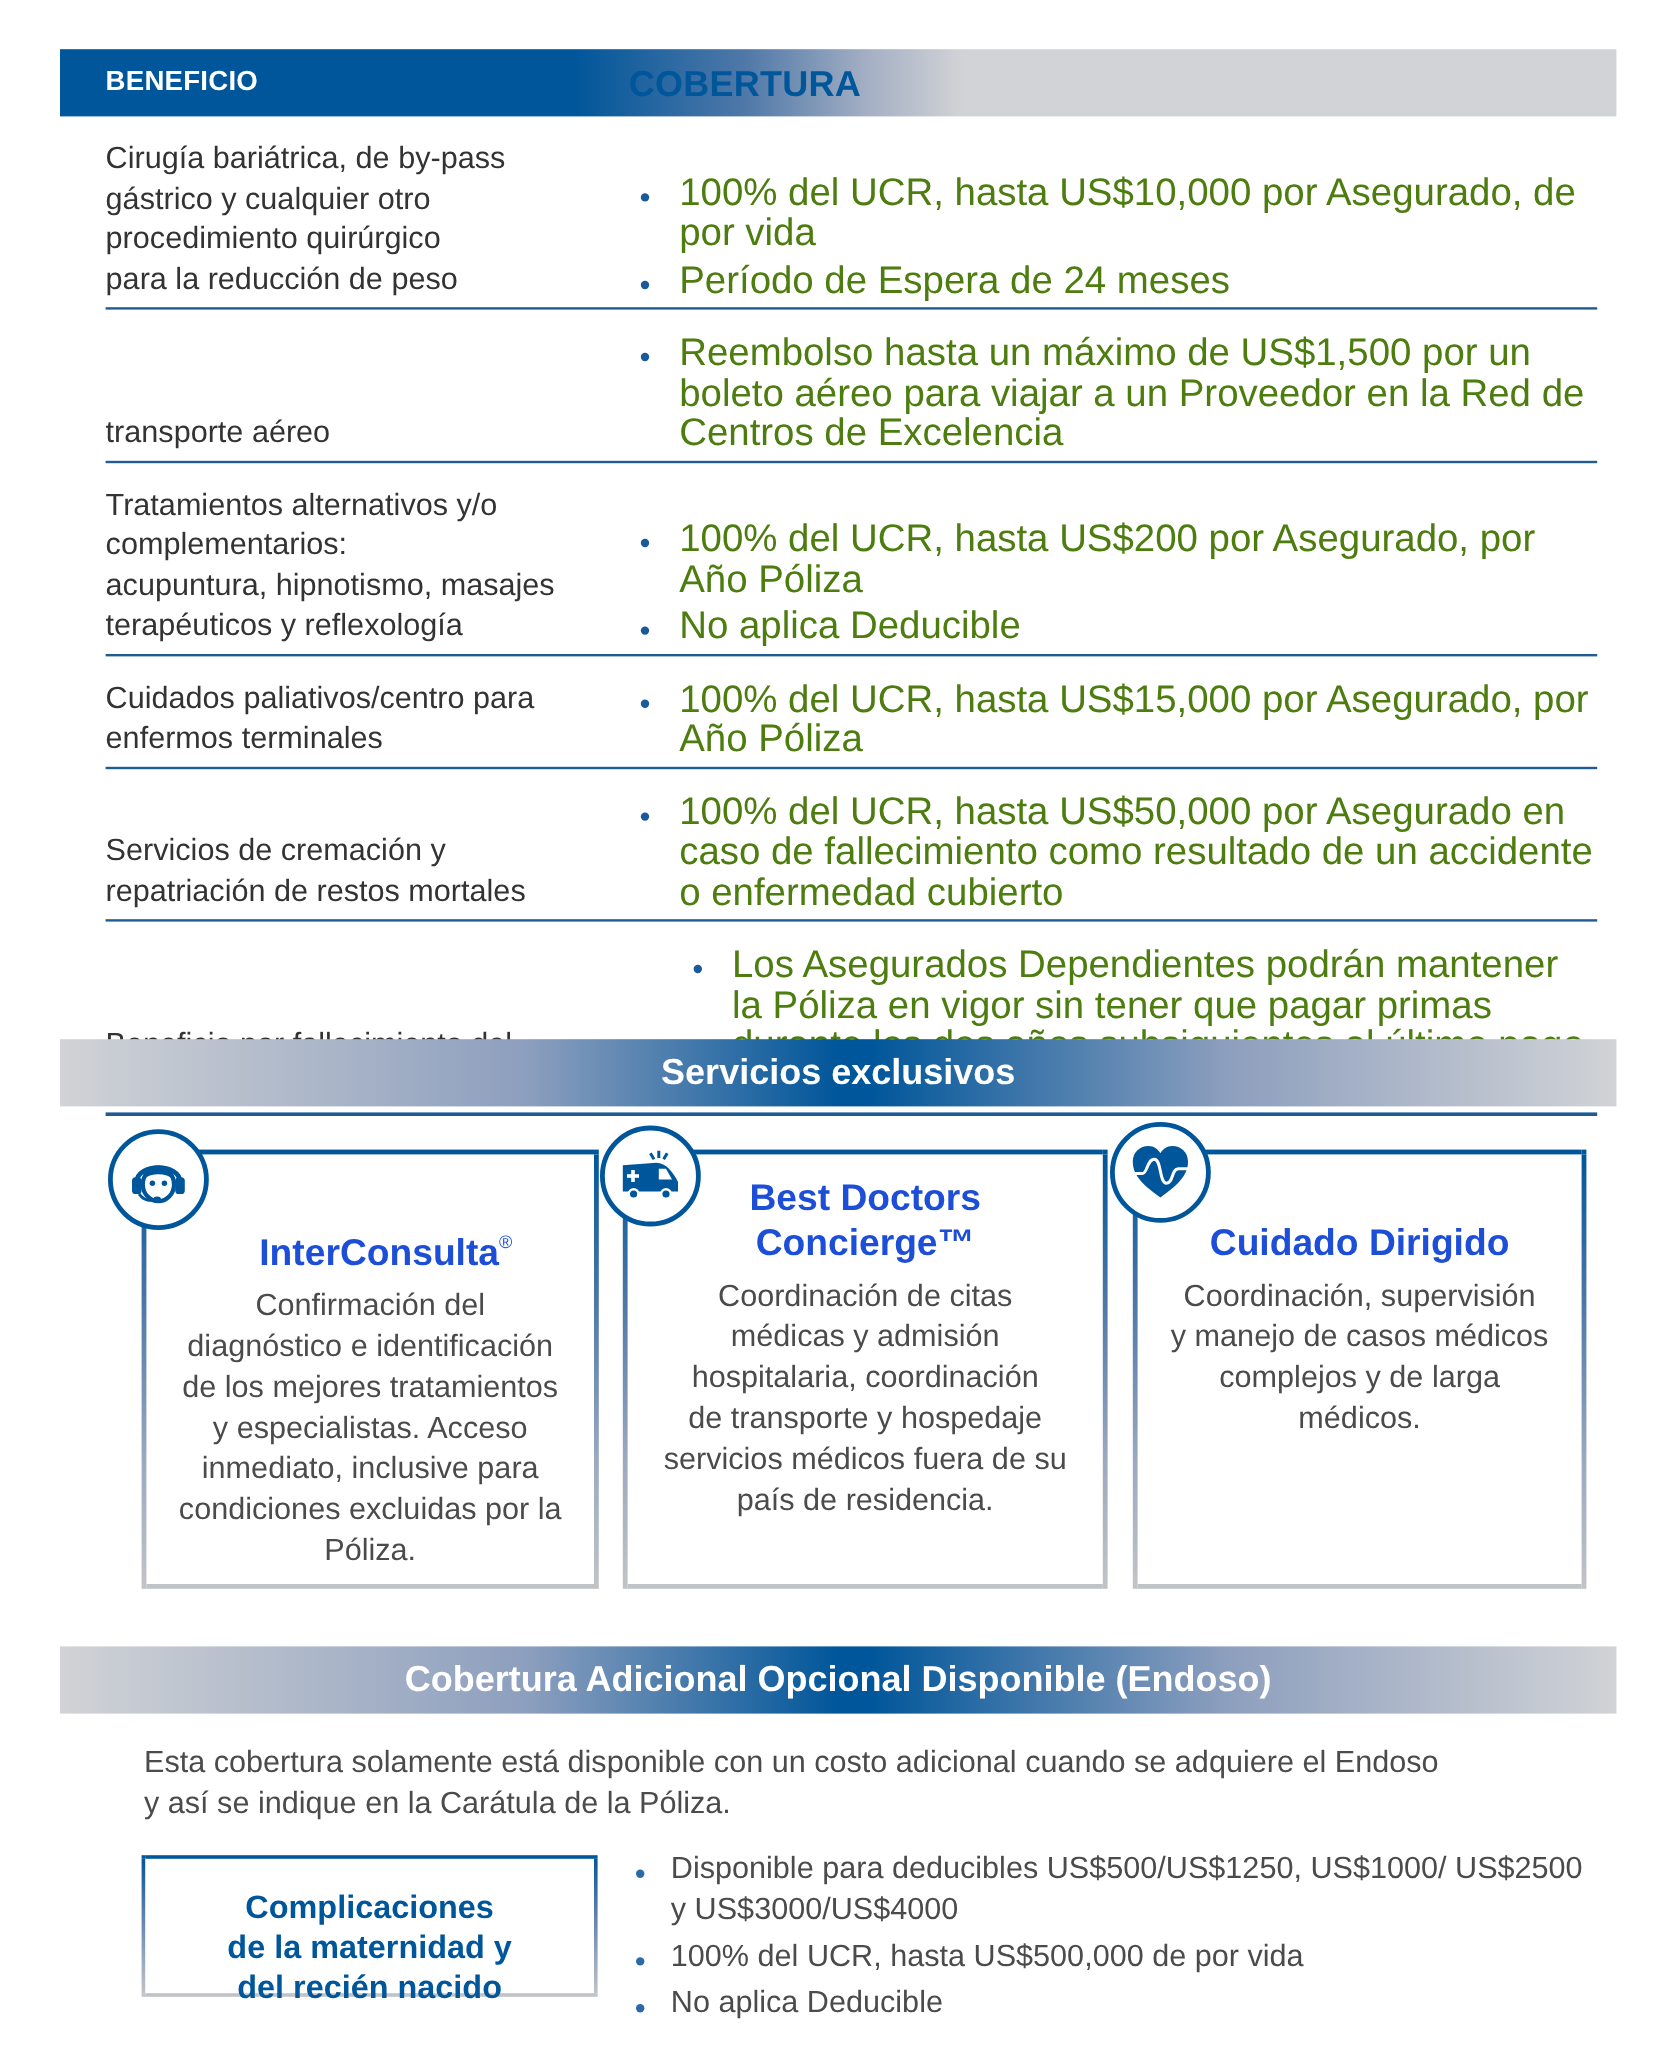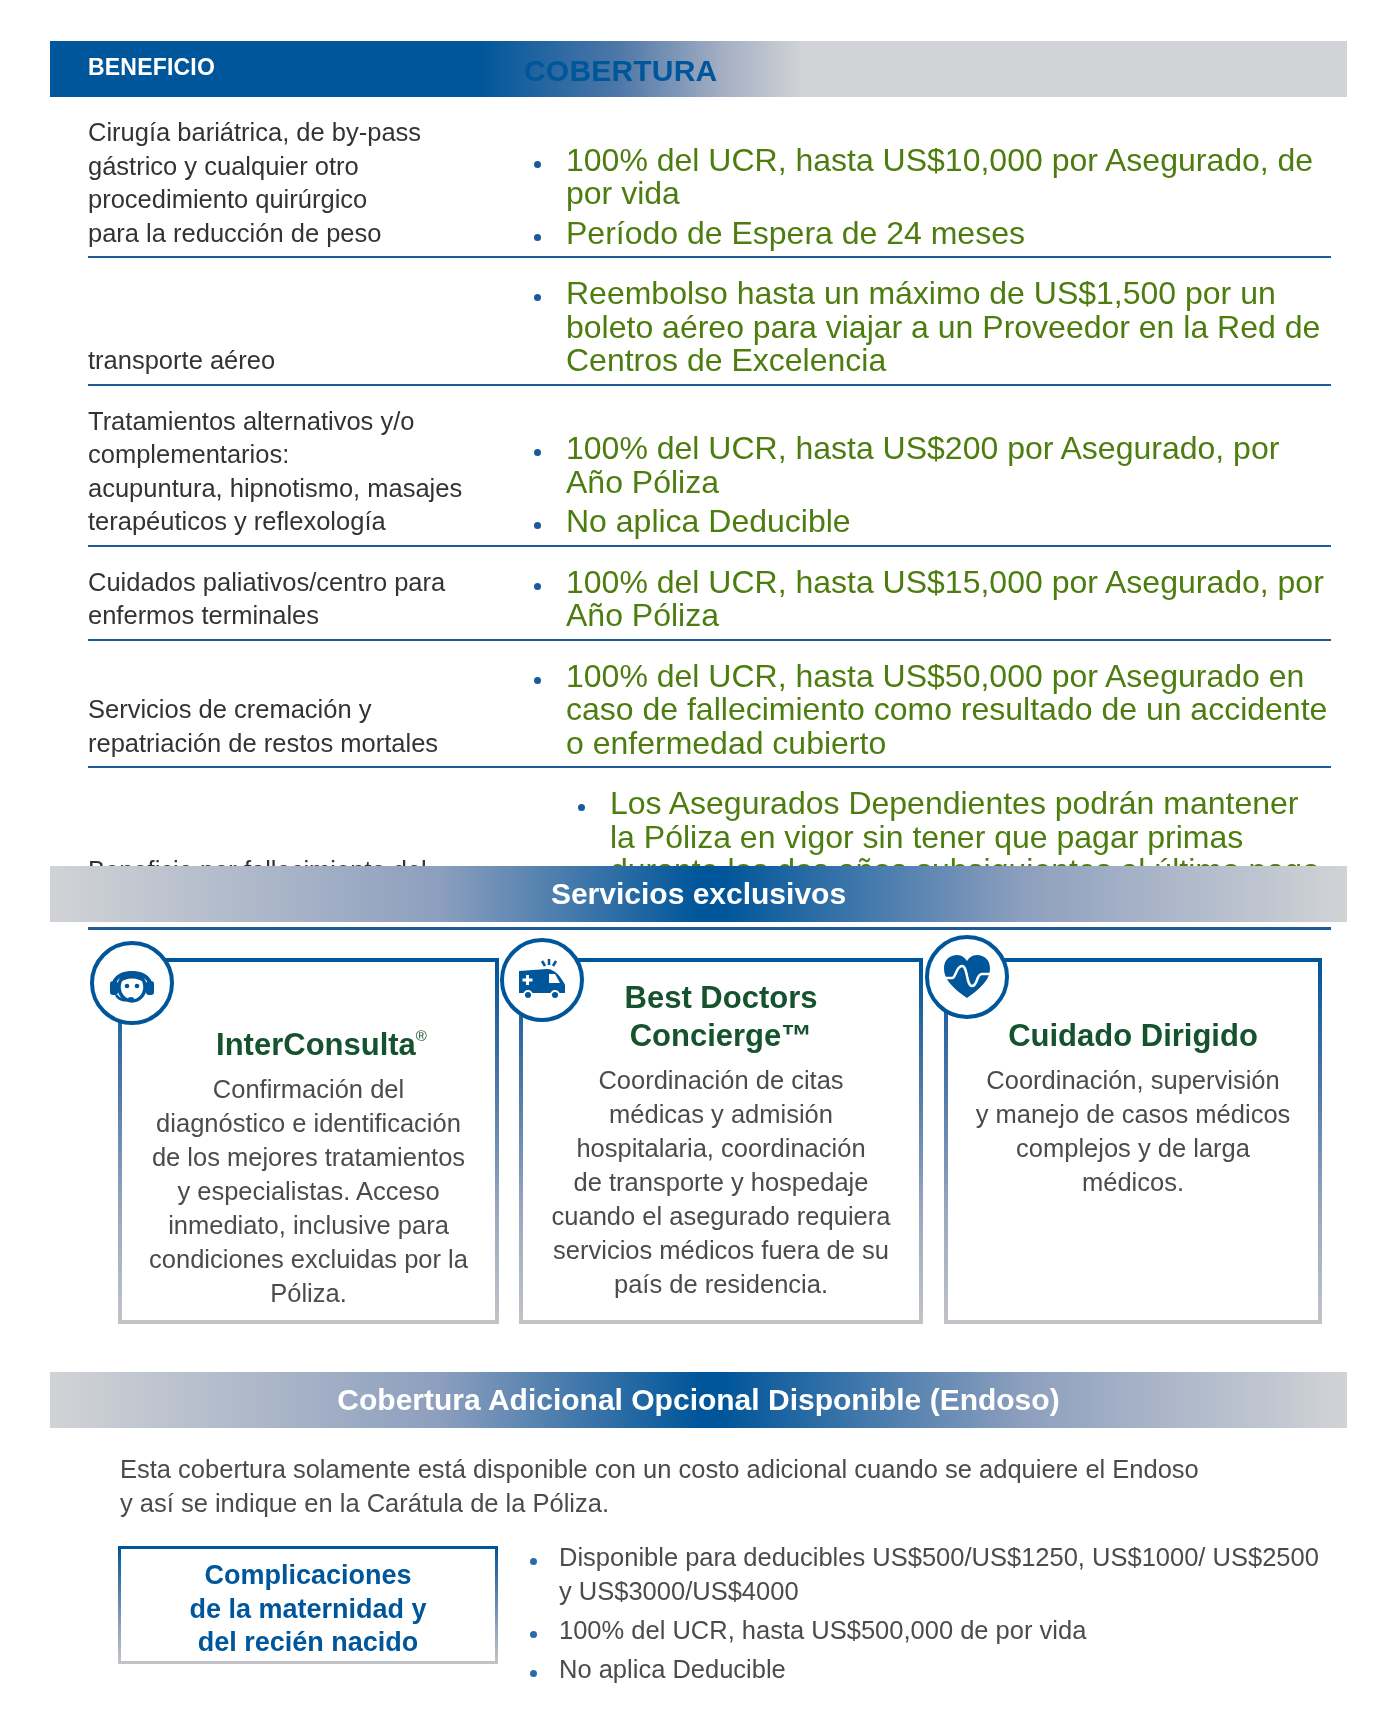--- a/index.html
+++ b/index.html
@@ -30,41 +30,41 @@
   .bar-services { top: 866px; }
   .bar-endorse { top: 1372px; }
 
   
   .card { position: absolute; top: 958px; height: 366px; box-sizing: border-box;
     border: 4px solid; border-image: linear-gradient(180deg, #00569a 0%, #4f78a8 35%, #9aa8bf 70%, #c1c3c6 100%) 1;
     background: #ffffff; text-align: center; }
   .card-1 { left: 118px; width: 381px; }
   .card-2 { left: 519px; width: 404px; }
   .card-3 { left: 944px; width: 378px; }
-  .card-title { font-size: 31px; font-weight: bold; color: #14532d; line-height: 38px; }
+  .card-title { font-size: 31px; font-weight: bold; color: #1d4ed8; line-height: 38px; }
   .card-title sup { font-size: 15px; vertical-align: 14px; font-weight: normal; }
   .card-desc { font-size: 25.5px; line-height: 34px; color: #4b4b4b; margin-top: 8px; }
   .card-1 .card-title { margin-top: 55px; padding-left: 26px; }
   .card-2 .card-title { margin-top: 17px; }
   .card-3 .card-title { margin-top: 55px; }
   .card-1 .card-body { padding: 0 12px; }
   .card-2 .card-body { padding: 0 8px; }
   .card-3 .card-body { padding: 0 8px; }
 
   .icon-circle { position: absolute; width: 76px; height: 76px; border-radius: 50%;
     border: 4px solid #00569a; background: #ffffff; display: flex; align-items: center; justify-content: center; }
   .icon-1 { left: 90px; top: 941px; }
   .icon-2 { left: 500px; top: 938px; }
   .icon-3 { left: 925px; top: 935px; }
 
   
   .endorse-intro { position: absolute; left: 120px; top: 1452px; width: 1220px; font-size: 25.5px; line-height: 34px; color: #4b4b4b; }
   .endorse-box { position: absolute; left: 118px; top: 1546px; width: 380px; height: 118px; box-sizing: border-box;
     border: 3px solid; border-image: linear-gradient(180deg, #00569a 0%, #5a7fac 40%, #9aa8bf 75%, #c1c3c6 100%) 1;
-    text-align: center; padding-top: 10px; }
+    text-align: center; padding-top: 24px; }
   .endorse-box-title { font-size: 27px; font-weight: bold; line-height: 33.5px; color: #00569a; }
   .endorse-list { position: absolute; left: 530px; top: 1540px; width: 800px; margin: 0; padding: 0; list-style: none; }
   .endorse-list li { position: relative; padding-left: 29px; font-size: 25.5px; line-height: 34px; color: #4b4b4b; margin-bottom: 5px; }
   .endorse-list .bullet { top: 18px; background: #2a6aa8; }
 </style>
 </head>
 <body>
 
 <div class="table-header">
   <span class="th-benefit">BENEFICIO</span>
@@ -170,21 +170,20 @@
 <div class="card card-2">
   <div class="card-title">
     <div>Best Doctors</div>
     <div>Concierge™</div>
   </div>
   <div class="card-body card-desc">
     <div>Coordinación de citas</div>
     <div>médicas y admisión</div>
     <div>hospitalaria, coordinación</div>
     <div>de transporte y hospedaje</div>
-    <div>cuando el asegurado requiera</div>
     <div>servicios médicos fuera de su</div>
     <div>país de residencia.</div>
   </div>
 </div>
 
 <div class="card card-3">
   <div class="card-title">
     <div>Cuidado Dirigido</div>
   </div>
   <div class="card-body card-desc">

